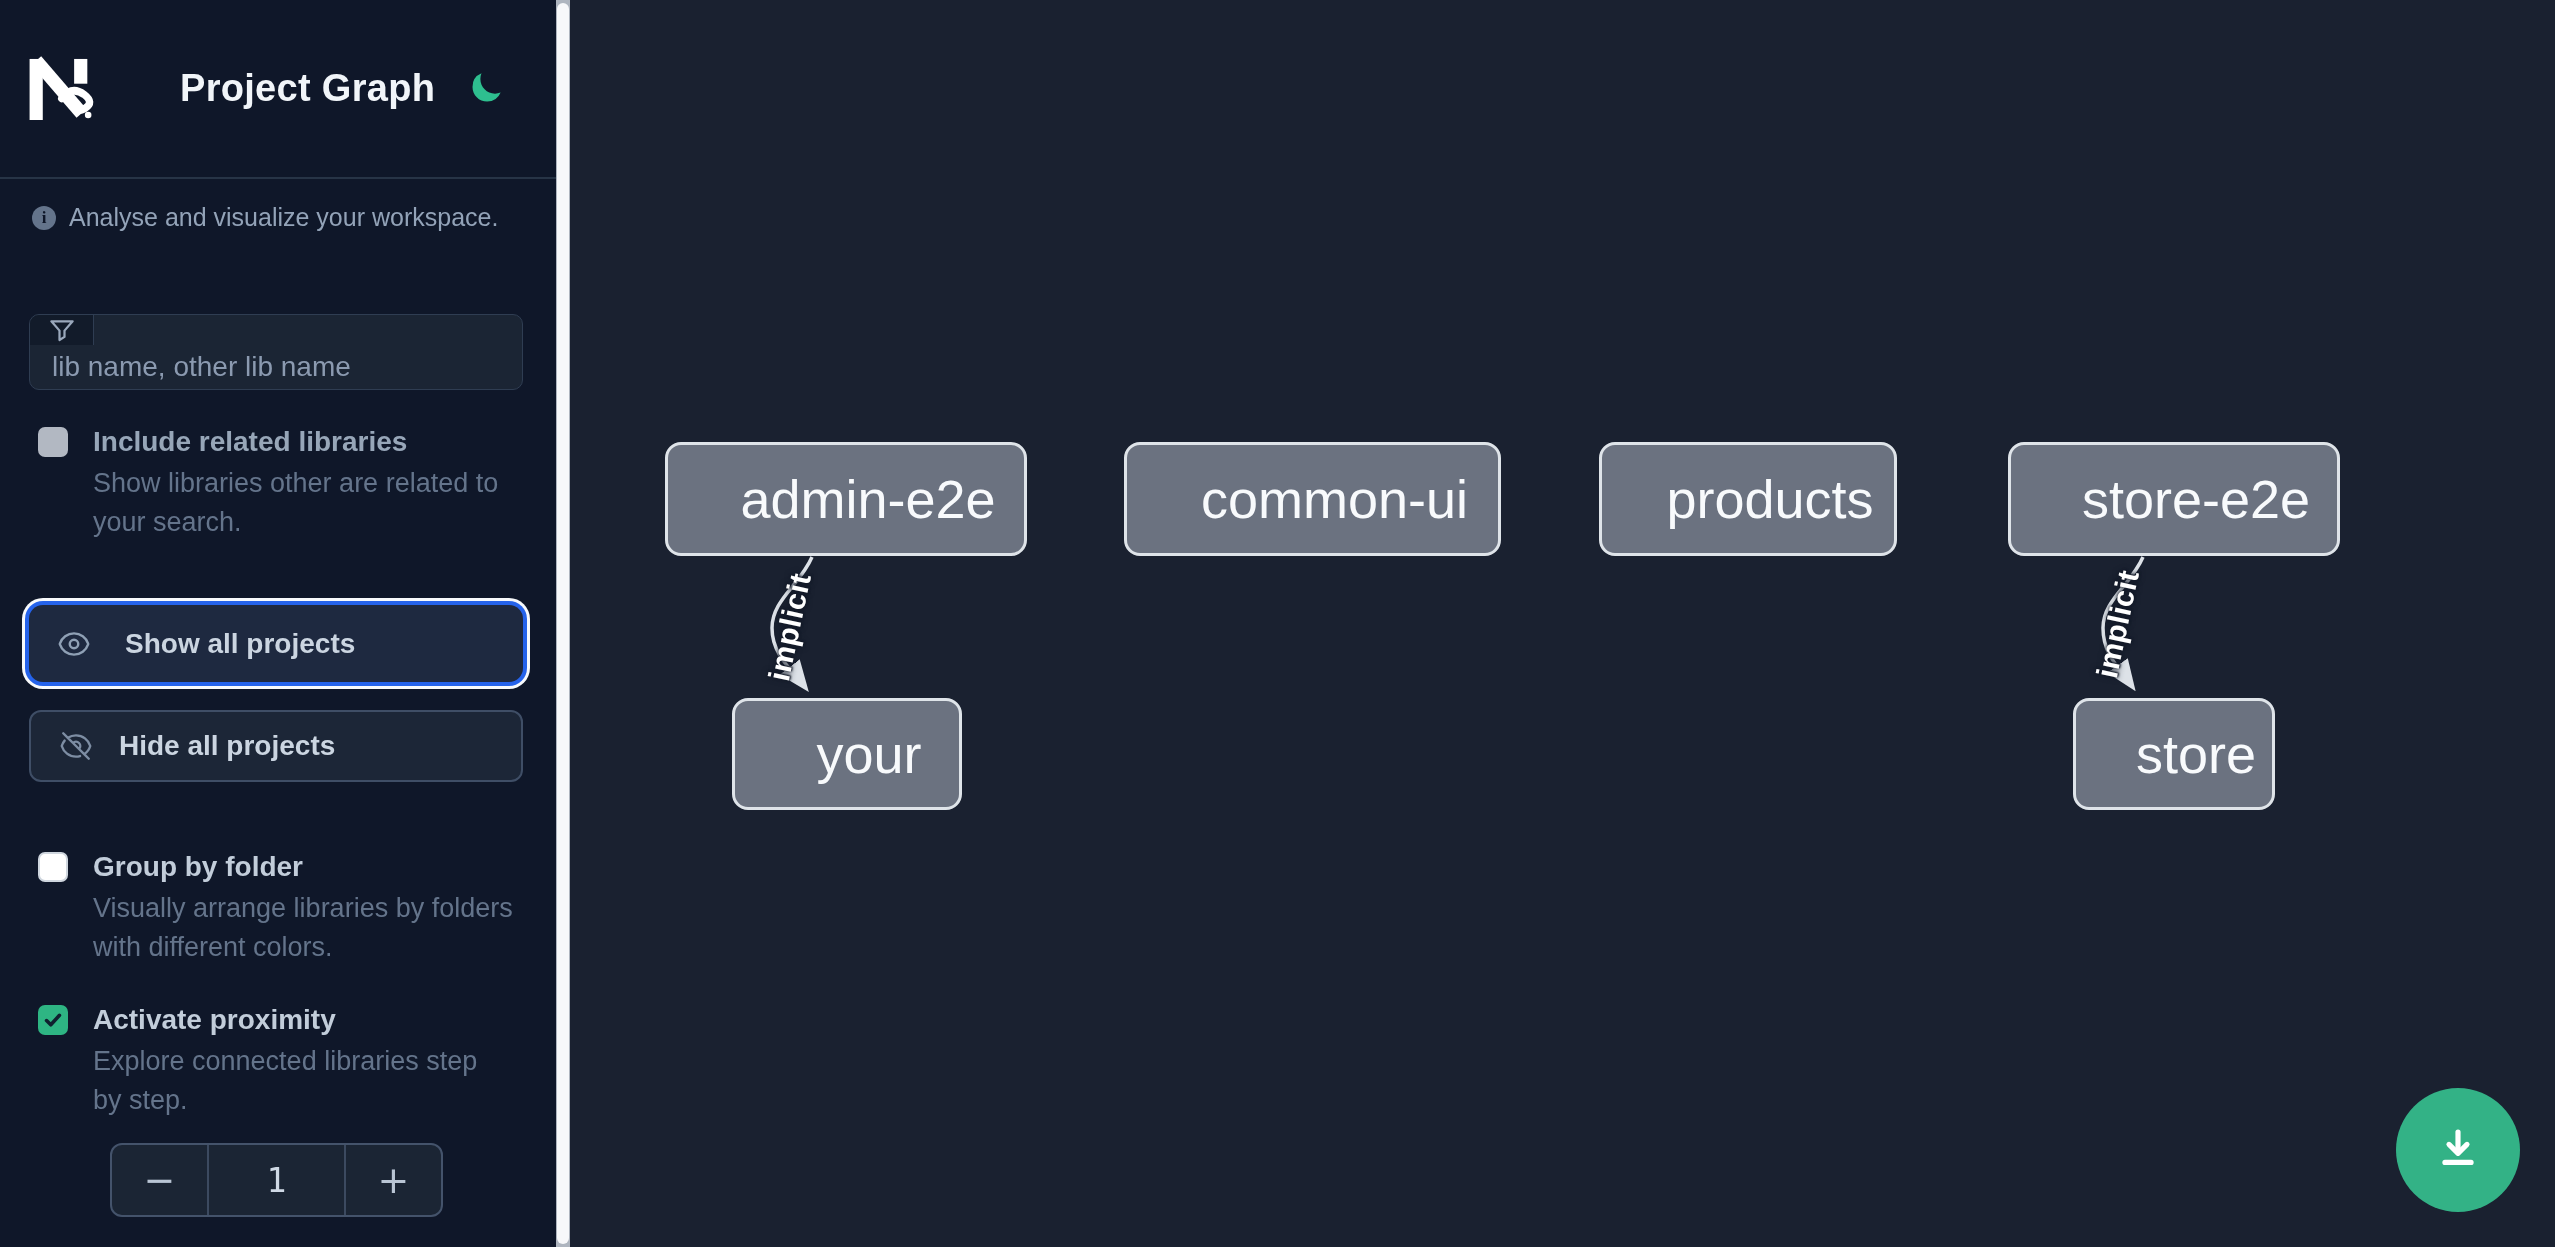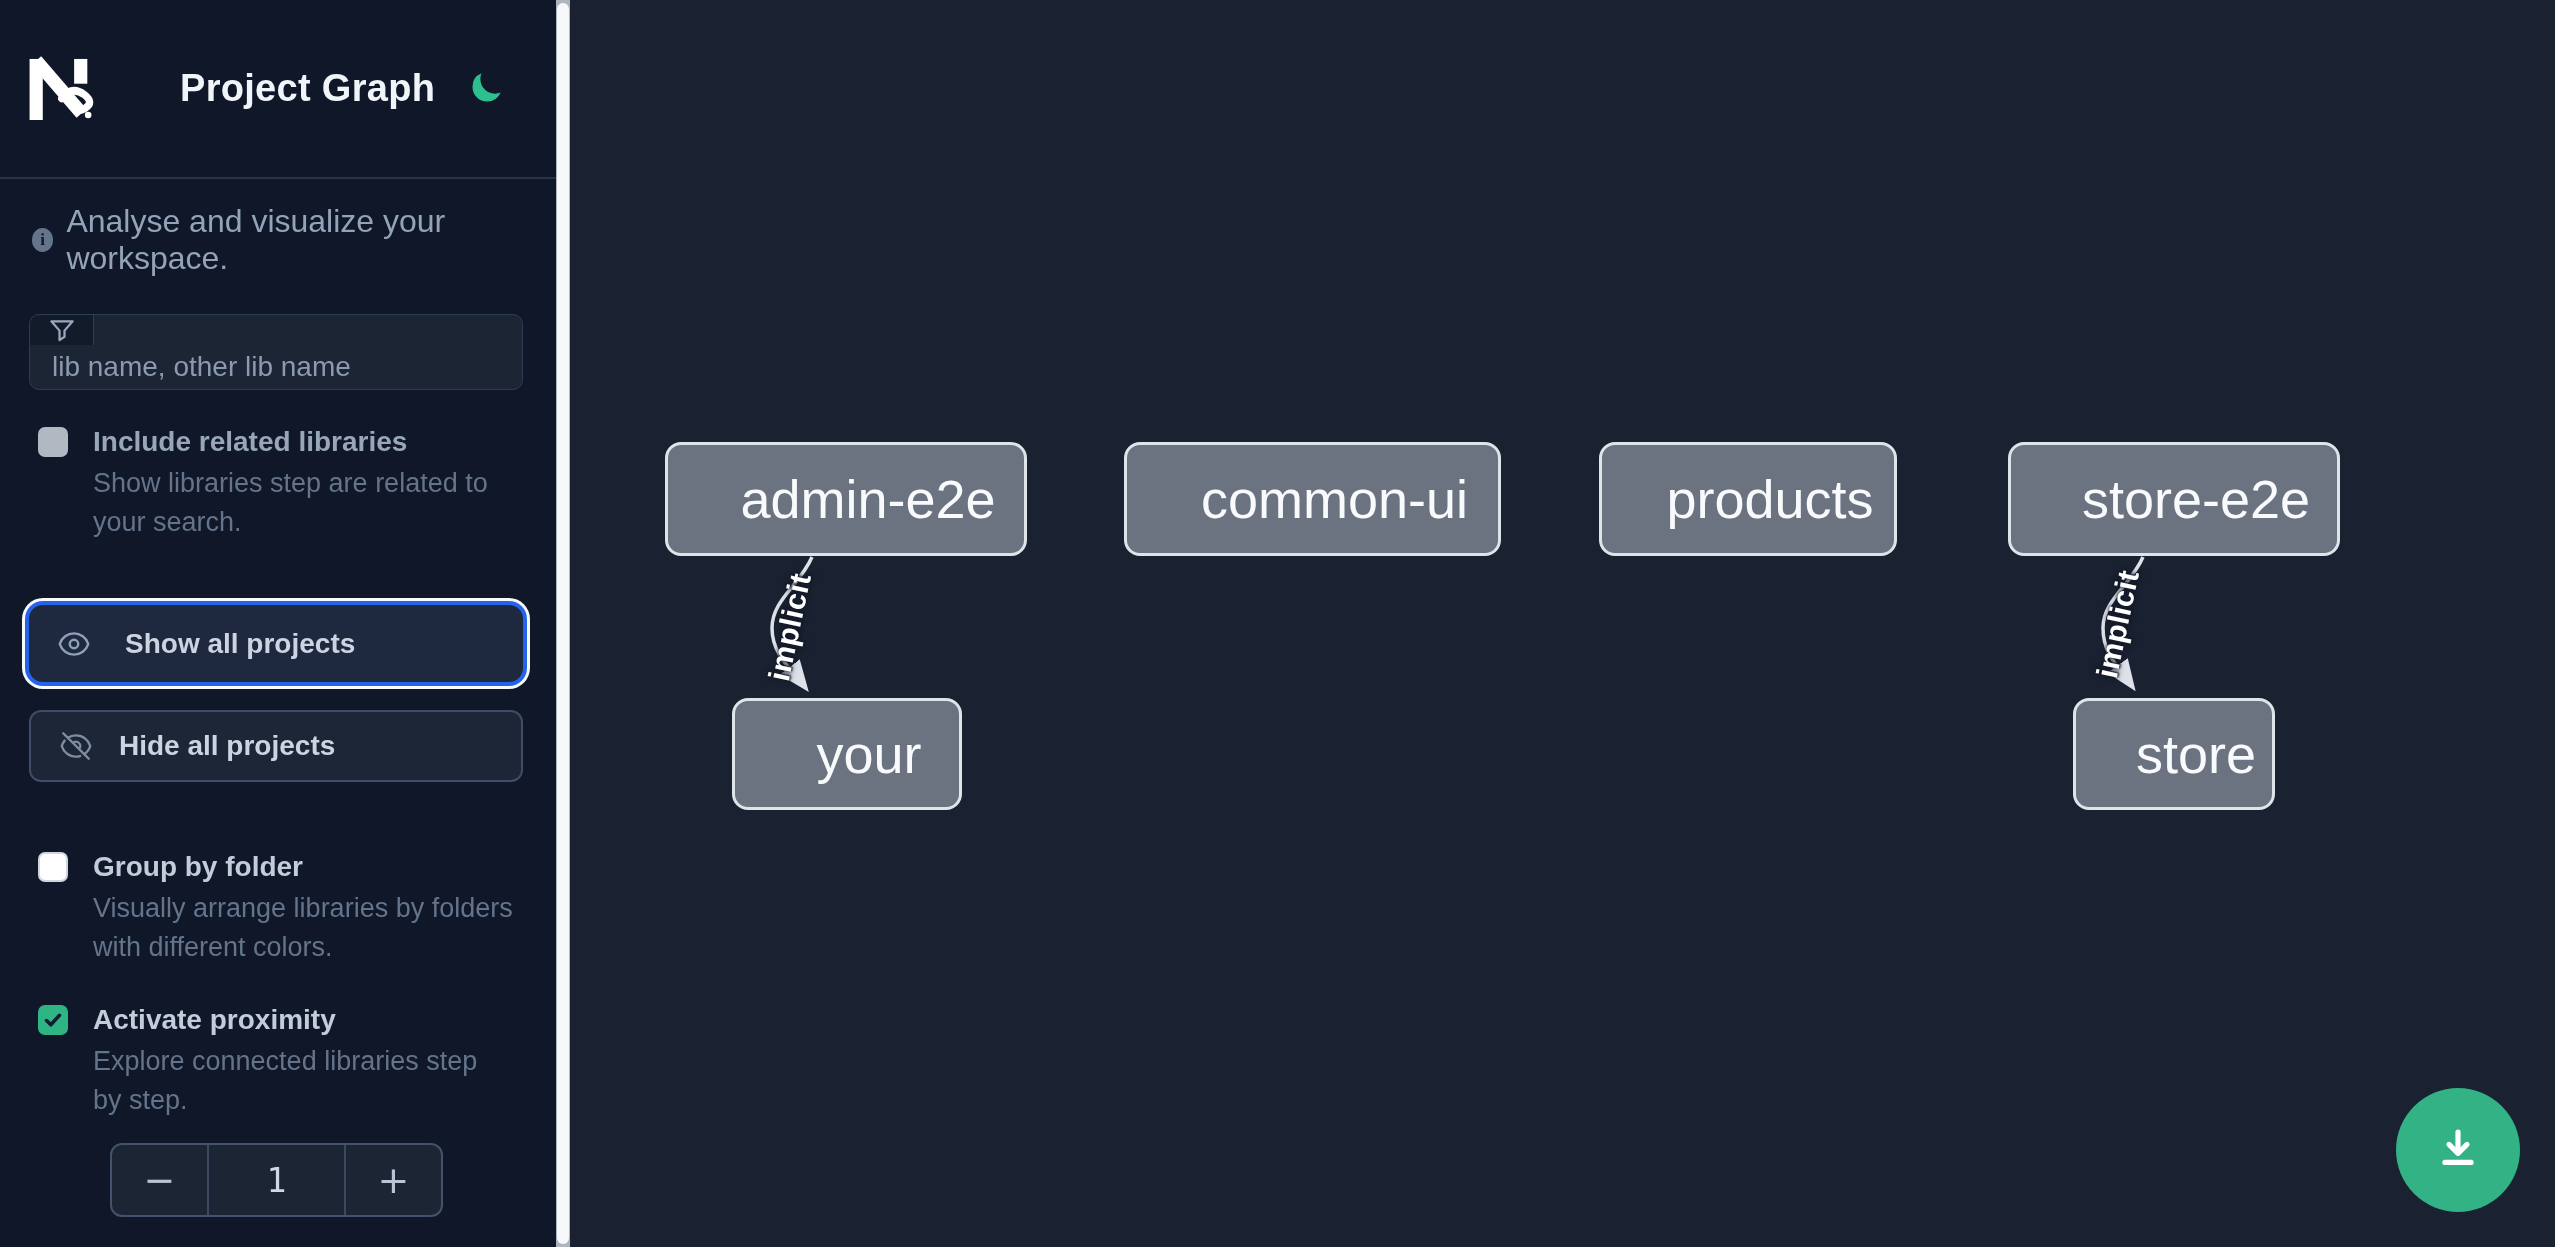--- a/index.html
+++ b/index.html
@@ -13,21 +13,21 @@
   
   .sidebar { position:absolute; left:0; top:0; width:556px; height:1247px; background:#0f1729; }
   .header-divider { position:absolute; left:0; top:177px; width:556px; height:2px; background:#273446; }
 
   .logo { position:absolute; left:28px; top:54px; width:84px; height:66px; }
   .app-title { position:absolute; left:180px; top:67px; font-size:38px; font-weight:700; color:#f1f5f9; letter-spacing:.3px; }
   .moon-btn { position:absolute; left:464px; top:66px; width:44px; height:44px; background:none; border:none; cursor:pointer; display:flex; align-items:center; justify-content:center; }
 
   .tagline-row { position:absolute; left:32px; top:203px; display:flex; align-items:center; }
   .info-icon { width:24px; height:24px; border-radius:50%; background:#64748b; color:#0f1729; font-size:17px; font-weight:700; display:flex; align-items:center; justify-content:center; font-family:"Liberation Serif", serif; }
-  .tagline-text { margin-left:13px; font-size:32px; color:#93a3b8; }
+  .tagline-text { margin-left:13px; font-size:25px; color:#93a3b8; }
 
   .search { position:absolute; left:29px; top:314px; width:494px; height:76px; background:#1b2534; border:1px solid #2f3d52; border-radius:10px; display:flex; overflow:hidden;flex-direction:column; }
   .search-icon-cell { width:64px; background:#121b2a; border-right:1px solid #2f3d52; display:flex; align-items:center; justify-content:center; flex:none; }
   .search-input { flex:1; background:transparent; border:none; outline:none; color:#e2e8f0; font-size:28px; padding:0 22px; font-family:"Liberation Sans", sans-serif; }
   .search-input::placeholder { color:#8b9ab0; }
 
   .opt { position:absolute; left:38px; width:480px; }
   .opt-include { top:425px; } .opt-group { top:850px; } .opt-proximity { top:1003px; }
   .cb { position:absolute; left:0; top:2px; width:30px; height:30px; border-radius:7px; }
   .cb--gray  { background:#b2b8c2; }
@@ -107,21 +107,21 @@
         <svg width="30" height="30" viewBox="0 0 24 24">
           <path d="M3.5 5h17l-6.5 7.5v5L10 20v-7.5Z" fill="none" stroke="#9aa8bc" stroke-width="1.8" stroke-linejoin="round"></path>
         </svg>
       </div>
       <input class="search-input" type="text" placeholder="lib name, other lib name" style="">
     </div>
 
     <div class="opt opt-include">
       <span class="cb cb--gray"></span>
       <div class="opt-label">Include related libraries</div>
-      <div class="opt-desc d0">Show libraries step are related to your search.</div>
+      <div class="opt-desc d0">Show libraries other are related to your search.</div>
     </div>
 
     <button class="btn btn-show">
       <span class="btn-ico">
         <svg width="34" height="34" viewBox="0 0 24 24" fill="none" stroke="#8fa0b5" stroke-width="1.7" stroke-linecap="round" stroke-linejoin="round">
           <path d="M2.036 12.322a1.012 1.012 0 0 1 0-.639C3.423 7.51 7.36 4.5 12 4.5c4.638 0 8.573 3.007 9.963 7.178.07.207.07.431 0 .639C20.577 16.49 16.64 19.5 12 19.5c-4.638 0-8.573-3.007-9.964-7.178Z"></path>
           <path d="M15 12a3 3 0 1 1-6 0 3 3 0 0 1 6 0Z"></path>
         </svg>
       </span>
       <span class="btn-label">Show all projects</span>

